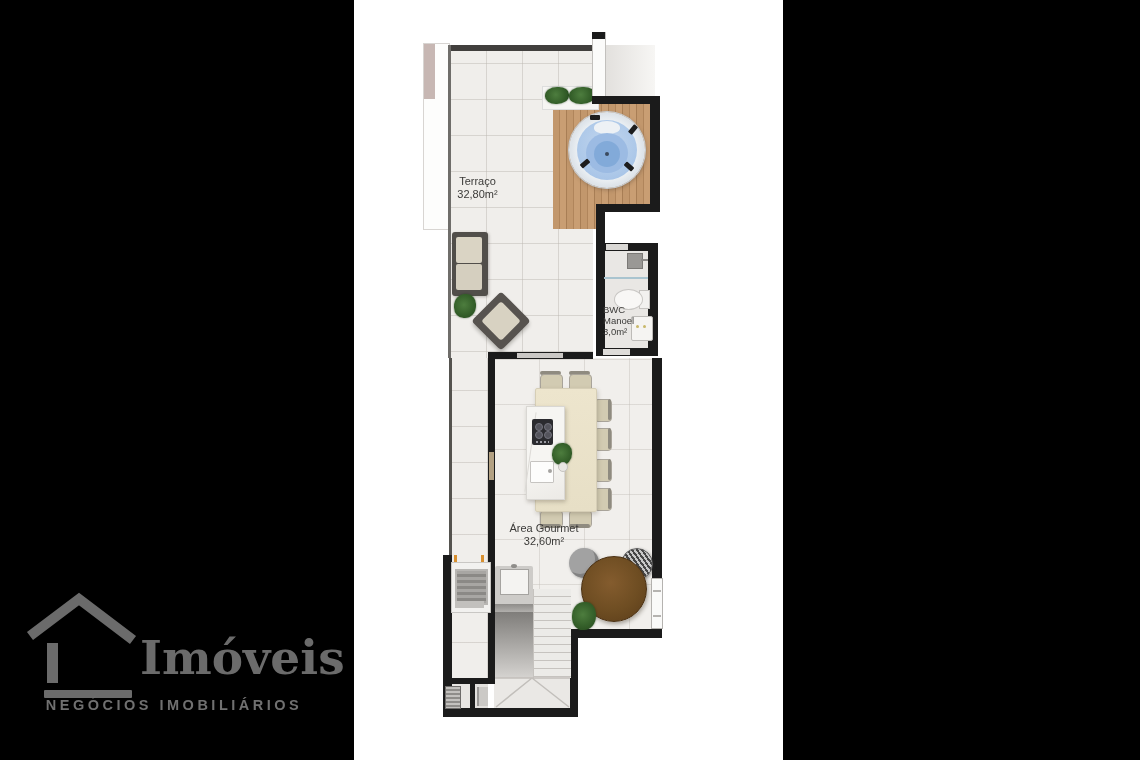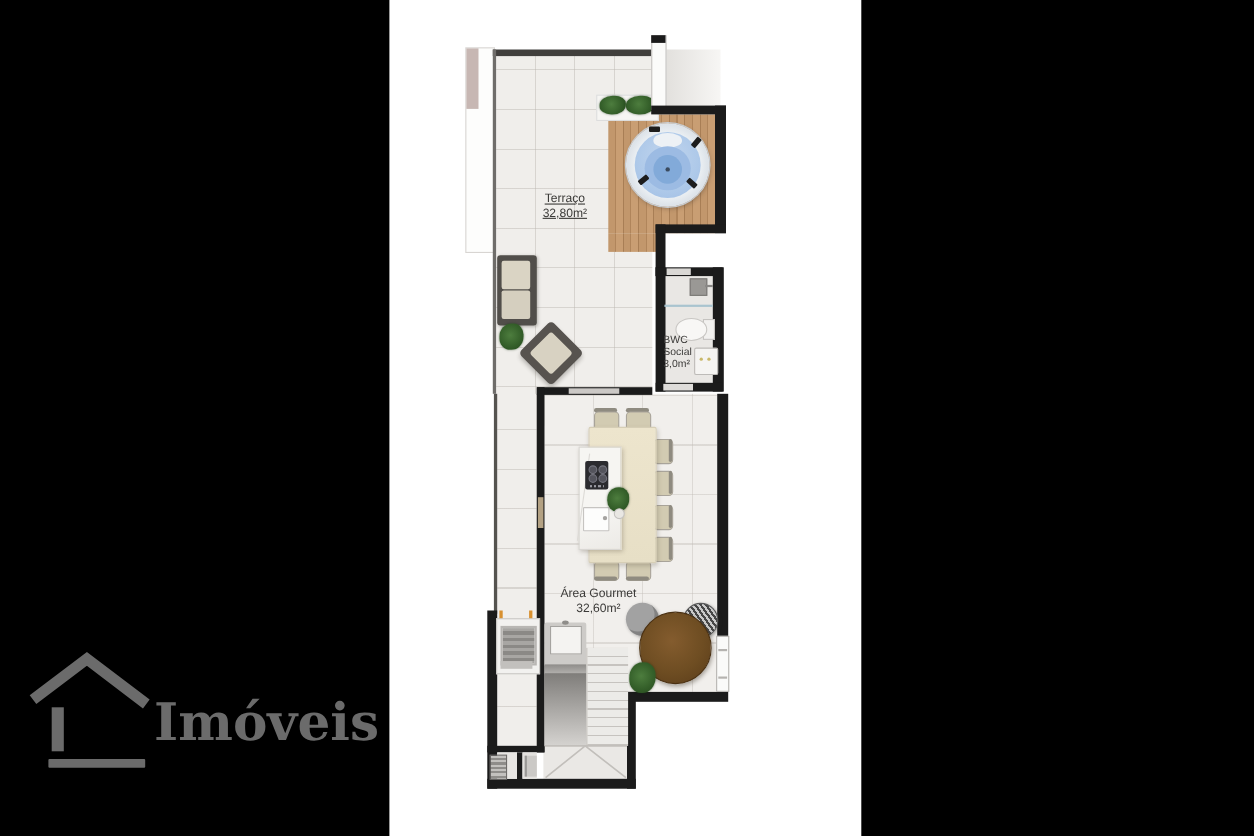--- a/index.html
+++ b/index.html
@@ -151,36 +151,37 @@
   <div class="abs" style="left:533px;top:589px;width:37px;height:89px;background:repeating-linear-gradient(180deg,#ecebe8 0 7px,#c6c3bf 7px 8px);border-left:1px solid #c6c3bf;"></div>
   <svg class="abs" style="left:495px;top:677px;" width="75" height="31">
     <path d="M37,1 L1,30 M37,1 L74,30 M0,1 L75,1" stroke="#c2bfbb" stroke-width="1.5" fill="none"></path>
   </svg>
 
   <div class="abs" style="left:452px;top:684px;width:18px;height:24px;background:#e8e6e3;"></div>
   <div class="abs" style="left:445px;top:686px;width:14px;height:21px;background:repeating-linear-gradient(180deg,#c3c1be 0 2px,#8f8d8a 2px 4px);border:1px solid #6e6c6a;"></div>
   <div class="abs" style="left:475px;top:684px;width:13px;height:24px;background:#e3e1de;"></div>
   <div class="abs" style="left:477px;top:687px;width:9px;height:19px;background:#cbc9c6;border-left:2px solid #9a9896;"></div>
 
-  <div class="abs lbl" style="left:476px;top:175px;width:75px;font-size:11px;text-decoration:underline;">
+  <div class="abs lbl" style="left:440px;top:175px;width:75px;font-size:11px;">
     <div>Terraço</div>
     <div>32,80m²</div>
   </div>
   <div class="abs lbl" style="left:603px;top:305px;width:34px;font-size:9.5px;text-align:left;">
     <div>BWC</div>
-    <div>Social</div>
+    <div>Manoel</div>
     <div>3,0m²</div>
   </div>
-  <div class="abs lbl" style="left:500px;top:534px;width:88px;font-size:11px;">
+  <div class="abs lbl" style="left:500px;top:522px;width:88px;font-size:11px;">
     <div>Área Gourmet</div>
     <div>32,60m²</div>
   </div>
 
   <div class="abs" style="left:0;top:560px;width:354px;height:200px;">
     <svg class="abs" style="left:26px;top:30px;" width="112" height="115">
       <polyline points="4,46 53,9 107,50" stroke="#6b6b6b" stroke-width="10" fill="none"></polyline>
       <rect x="21" y="53" width="11" height="40" fill="#6b6b6b"></rect>
     </svg>
     <div class="abs" style="left:44px;top:130px;width:88px;height:8px;background:#6b6b6b;border-radius:1px;"></div>
     <div class="abs logo-serif" style="left:140px;top:76px;font-size:47px;line-height:44px;text-align:right;">Imóveis</div>
+    <div class="abs logo-sans" style="left:38px;top:137px;width:272px;font-size:14.5px;letter-spacing:3.5px;text-align:center;white-space:nowrap;">NEGÓCIOS IMOBILIÁRIOS</div>
   </div>
 
 </div>
 
 </body></html>

